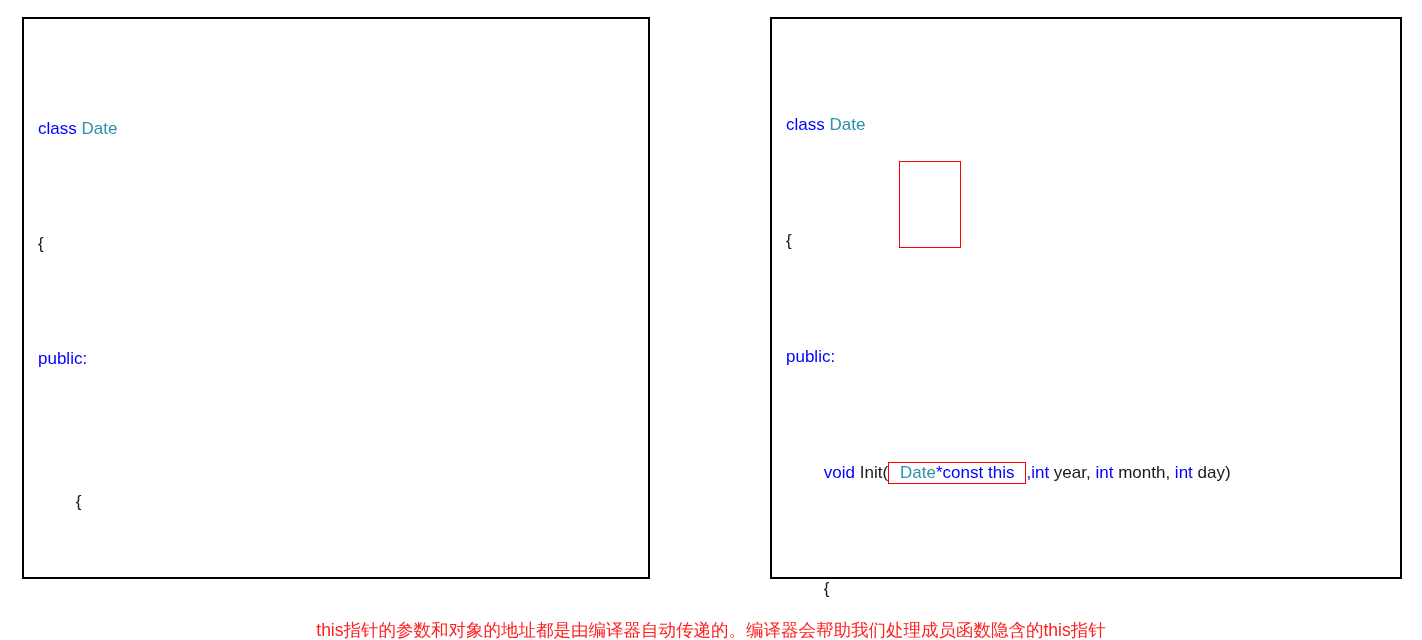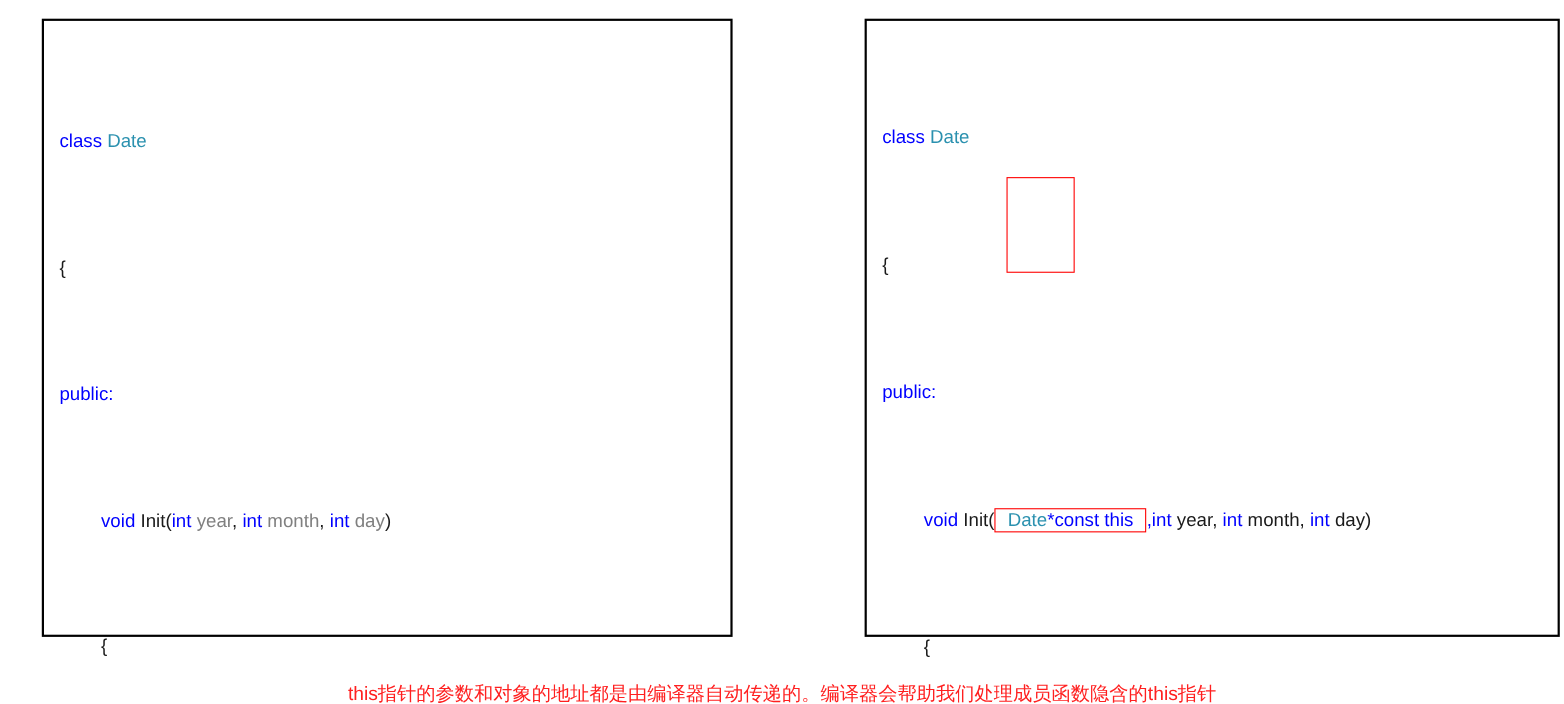--- a/index.html
+++ b/index.html
@@ -22,21 +22,20 @@
     height: 640px;
   }
 
   
   .panel {
     position: absolute;
     border: 2px solid #000000;
     background: #ffffff;
     box-sizing: border-box;
     overflow: visible;
-    margin-left: 16px;
   }
   #panel-left  { left: 22px;  top: 17px; width: 628px; height: 562px; }
   #panel-right { left: 770px; top: 17px; width: 632px; height: 562px; }
 
   .code {
     position: relative;
     padding: 10px 0 0 14px;
     font-family: "Liberation Sans", sans-serif;
     font-size: 17px;
     line-height: 28.7px;
@@ -96,21 +95,20 @@
 
   <div class="panel" id="panel-left">
     <div class="code">
 
       <div class="line"><span class="kw">class</span> <span class="type">Date</span></div>
 
       <div class="line"><span class="brace">{</span></div>
 
       <div class="line"><span class="kw">public:</span></div>
 
-      <div class="line">        <span class="kw">void</span> <span class="ident">Init(</span><span class="kw">int</span> <span class="param">year</span><span class="ident">, </span><span class="kw">int</span> <span class="param">month</span><span class="ident">, </span><span class="kw">int</span> <span class="param">day</span><span class="ident">)</span></div>
 
       <div class="line">        <span class="brace">{</span></div>
 
       
 
       
 
       
 
       

